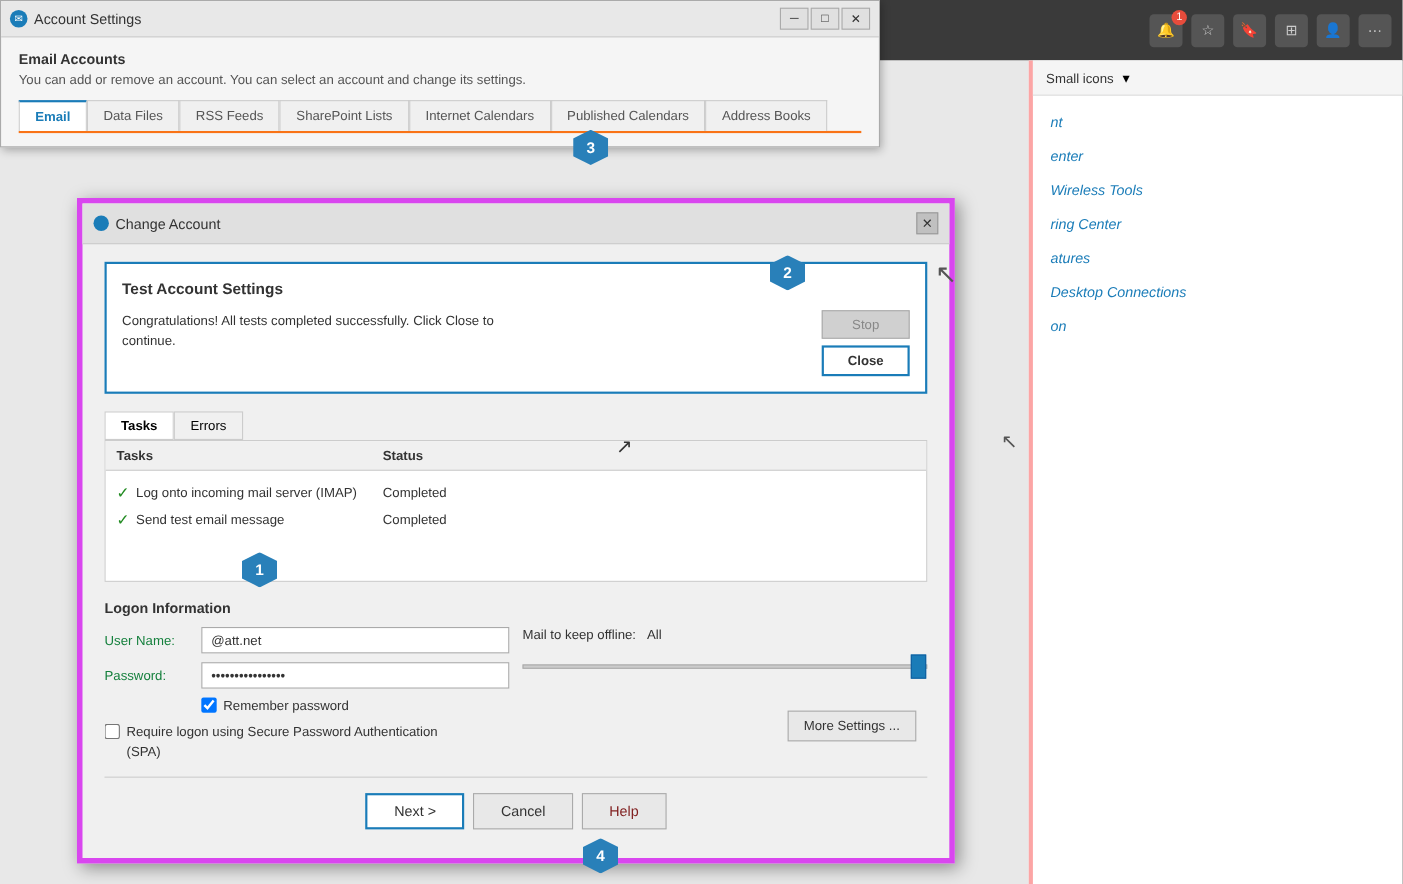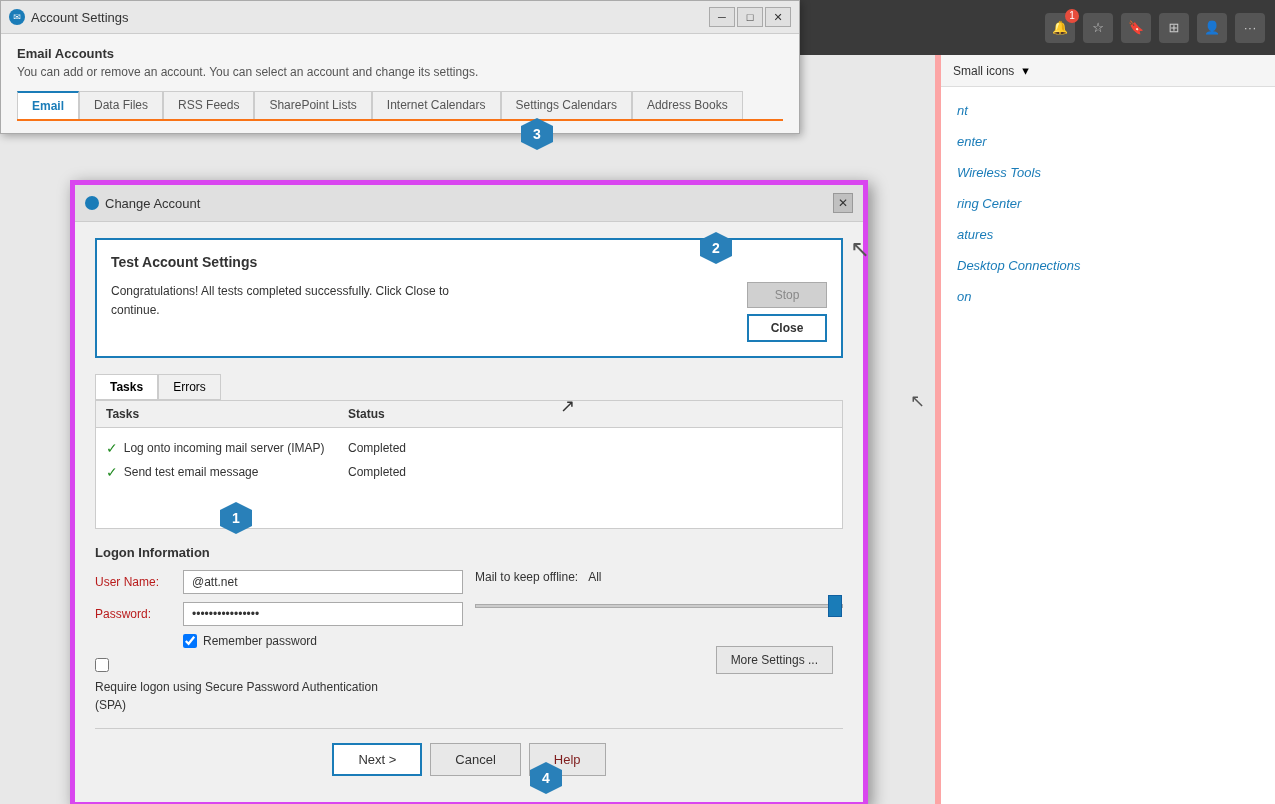--- a/index.html
+++ b/index.html
@@ -59,21 +59,21 @@
       display: flex; align-items: center; justify-content: center;
     }
 
     
     .right-sidebar {
       position: absolute;
       top: 55px; right: 0;
       width: 340px;
       bottom: 0;
       background: #fff;
-      border-left: 6px solid #fca5a5;
+      border-left: 4px solid #fca5a5;
     }
 
     .right-sidebar-header {
       padding: 8px 12px;
       background: #f5f5f5;
       border-bottom: 1px solid #ddd;
       display: flex;
       align-items: center;
       gap: 8px;
     }
@@ -400,21 +400,21 @@
 
     .form-row {
       display: flex;
       align-items: center;
       margin-bottom: 8px;
       gap: 8px;
     }
 
     .form-label {
       font-size: 12px;
-      color: #b91c1c;
+      color: #15803d;
       min-width: 80px;
     }
 
     .form-input {
       flex: 1;
       padding: 4px 8px;
       border: 1px solid #aaa;
       font-size: 12px;
       background: white;
       color: #333;
@@ -435,21 +435,20 @@
     .checkbox-label {
       font-size: 12px;
       color: #333;
     }
 
     .spa-row {
       display: flex;
       align-items: flex-start;
       gap: 6px;
       margin-top: 8px;
-      flex-direction: column;
     }
 
     .spa-row input[type="checkbox"] {
       width: 14px; height: 14px;
       margin-top: 2px;
     }
 
     .spa-label {
       font-size: 12px;
       color: #333;
@@ -644,21 +643,21 @@
   </div>
   <div class="window-content">
     <div class="window-section-title">Email Accounts</div>
     <div class="window-section-desc">You can add or remove an account. You can select an account and change its settings.</div>
     <div class="tab-bar">
       <div class="tab active">Email</div>
       <div class="tab">Data Files</div>
       <div class="tab">RSS Feeds</div>
       <div class="tab">SharePoint Lists</div>
       <div class="tab">Internet Calendars</div>
-      <div class="tab">Settings Calendars</div>
+      <div class="tab">Published Calendars</div>
       <div class="tab">Address Books</div>
     </div>
   </div>
 </div>
 
 <div class="change-account-dialog">
   <div class="dialog-titlebar">
     <div class="dialog-title-left">
       <div class="dialog-title-icon"></div>
       <span class="dialog-title-text">Change Account</span>

